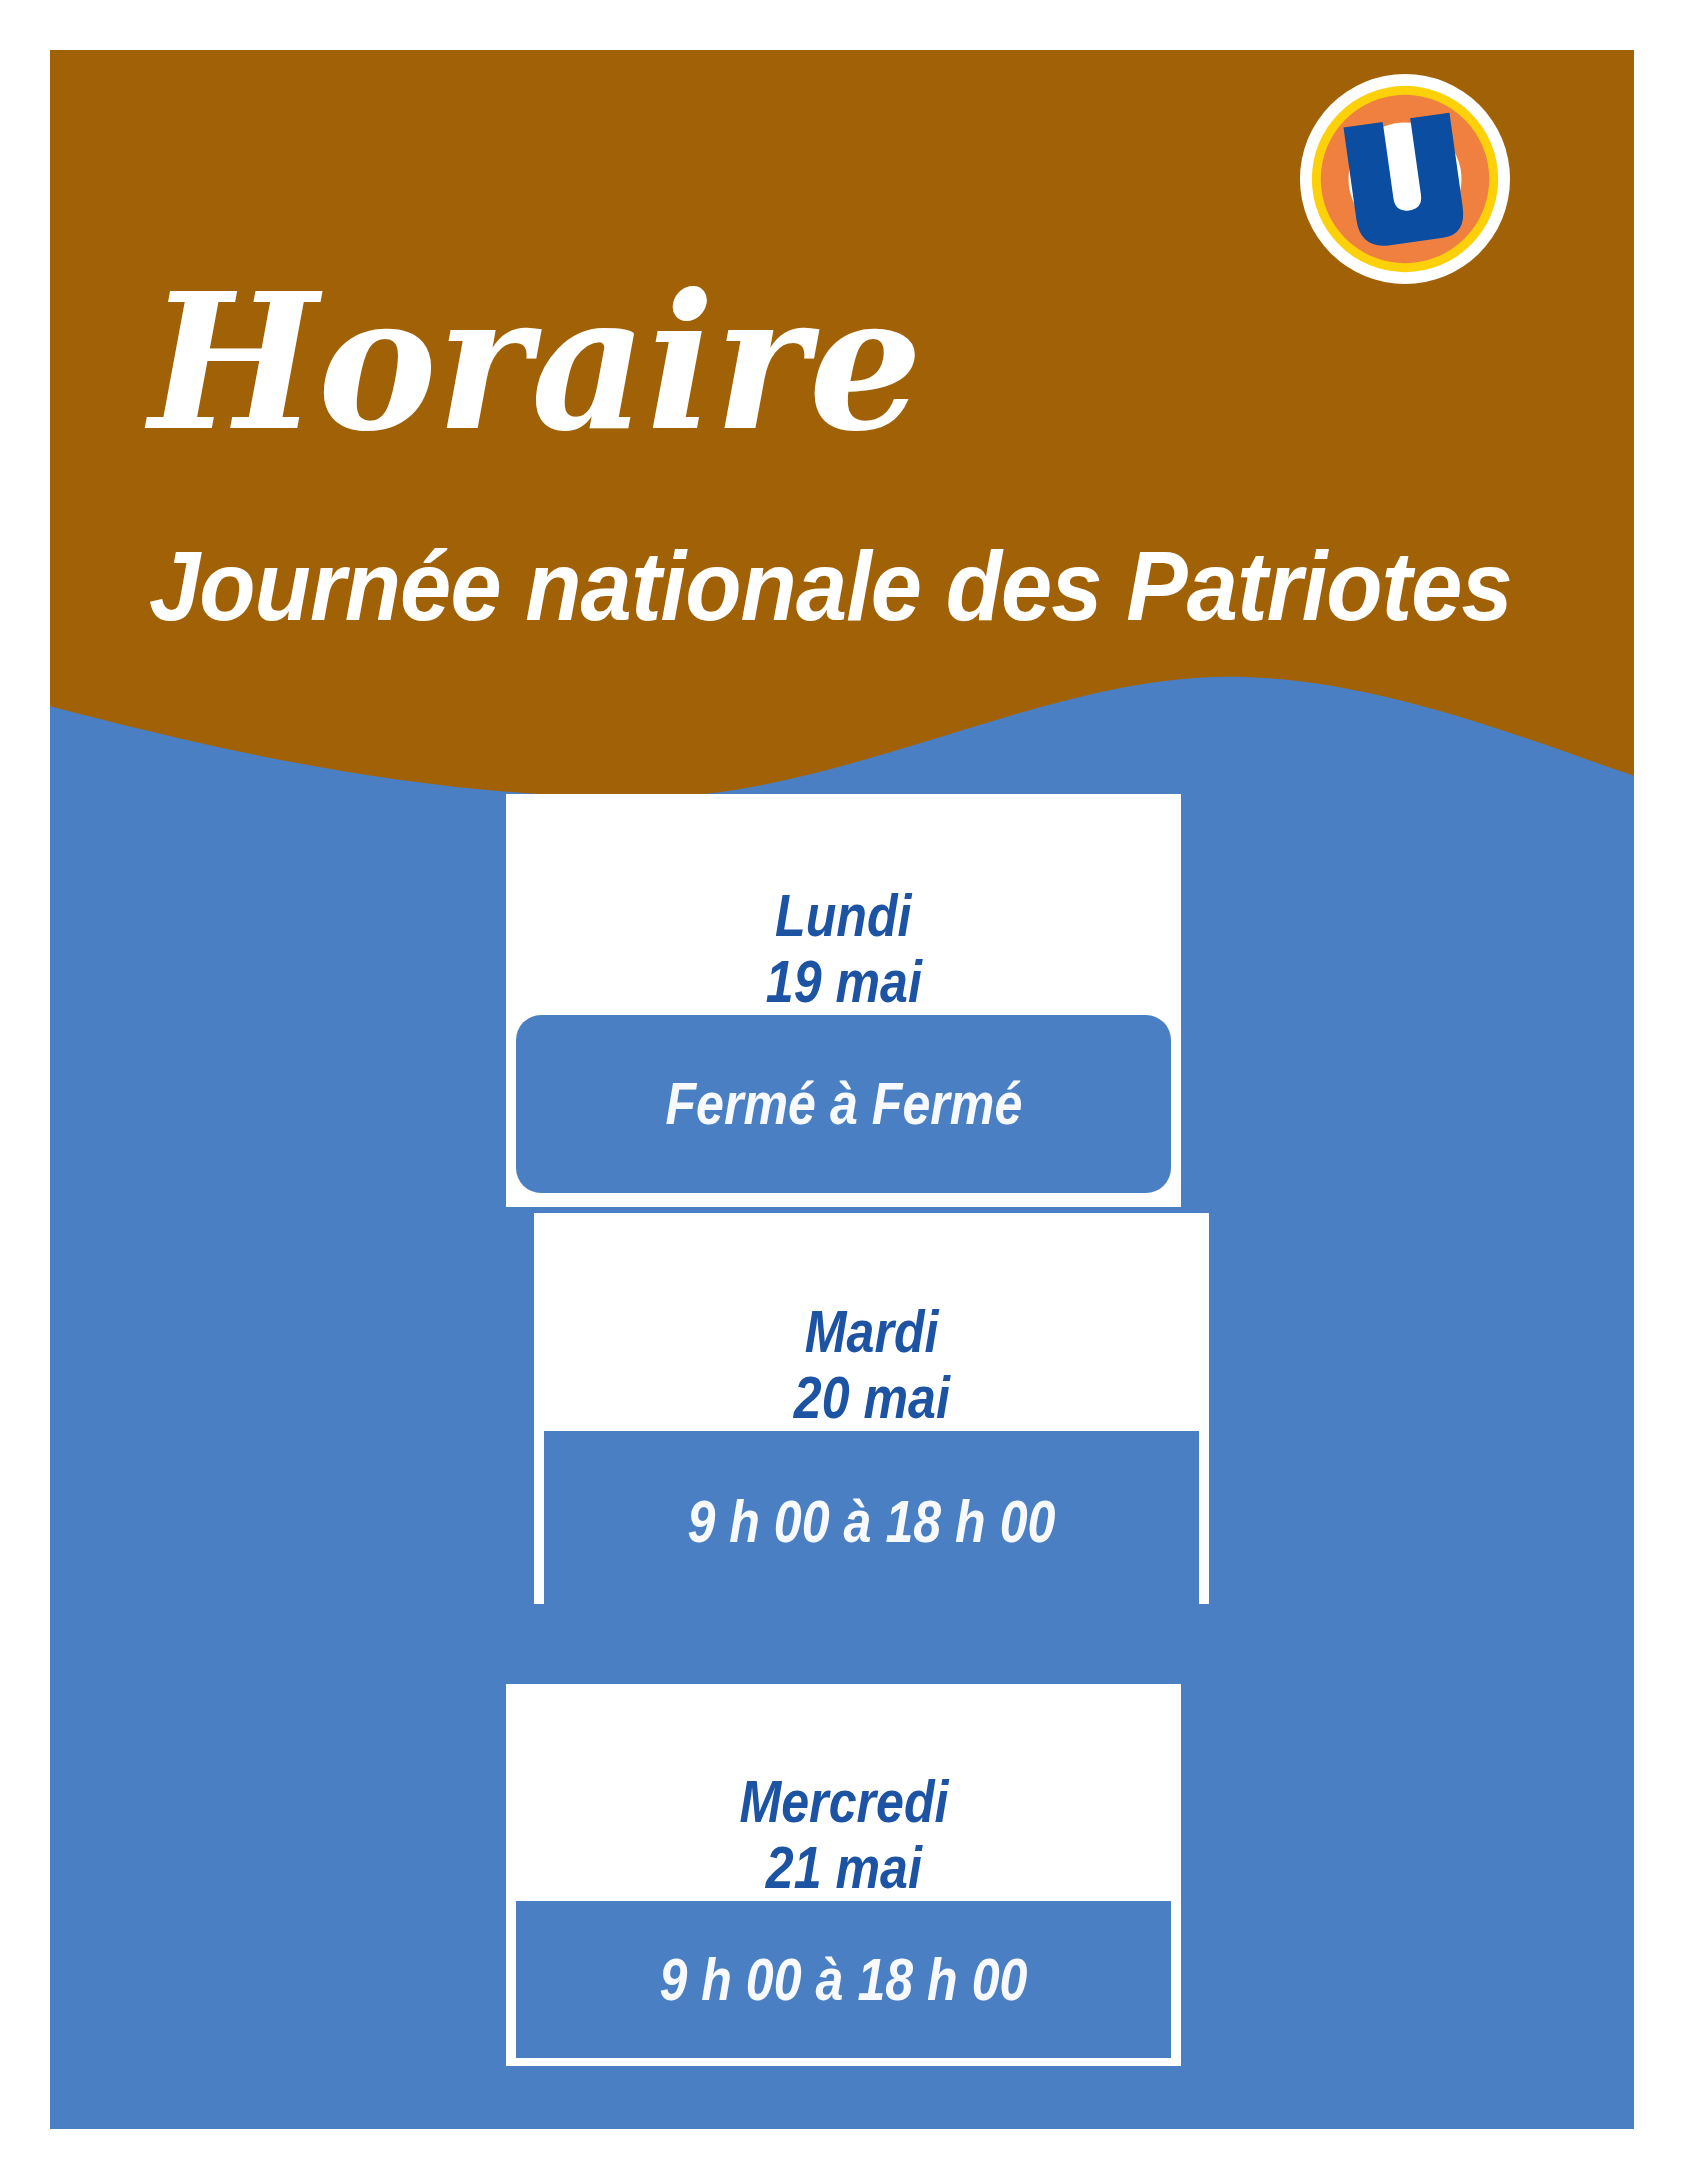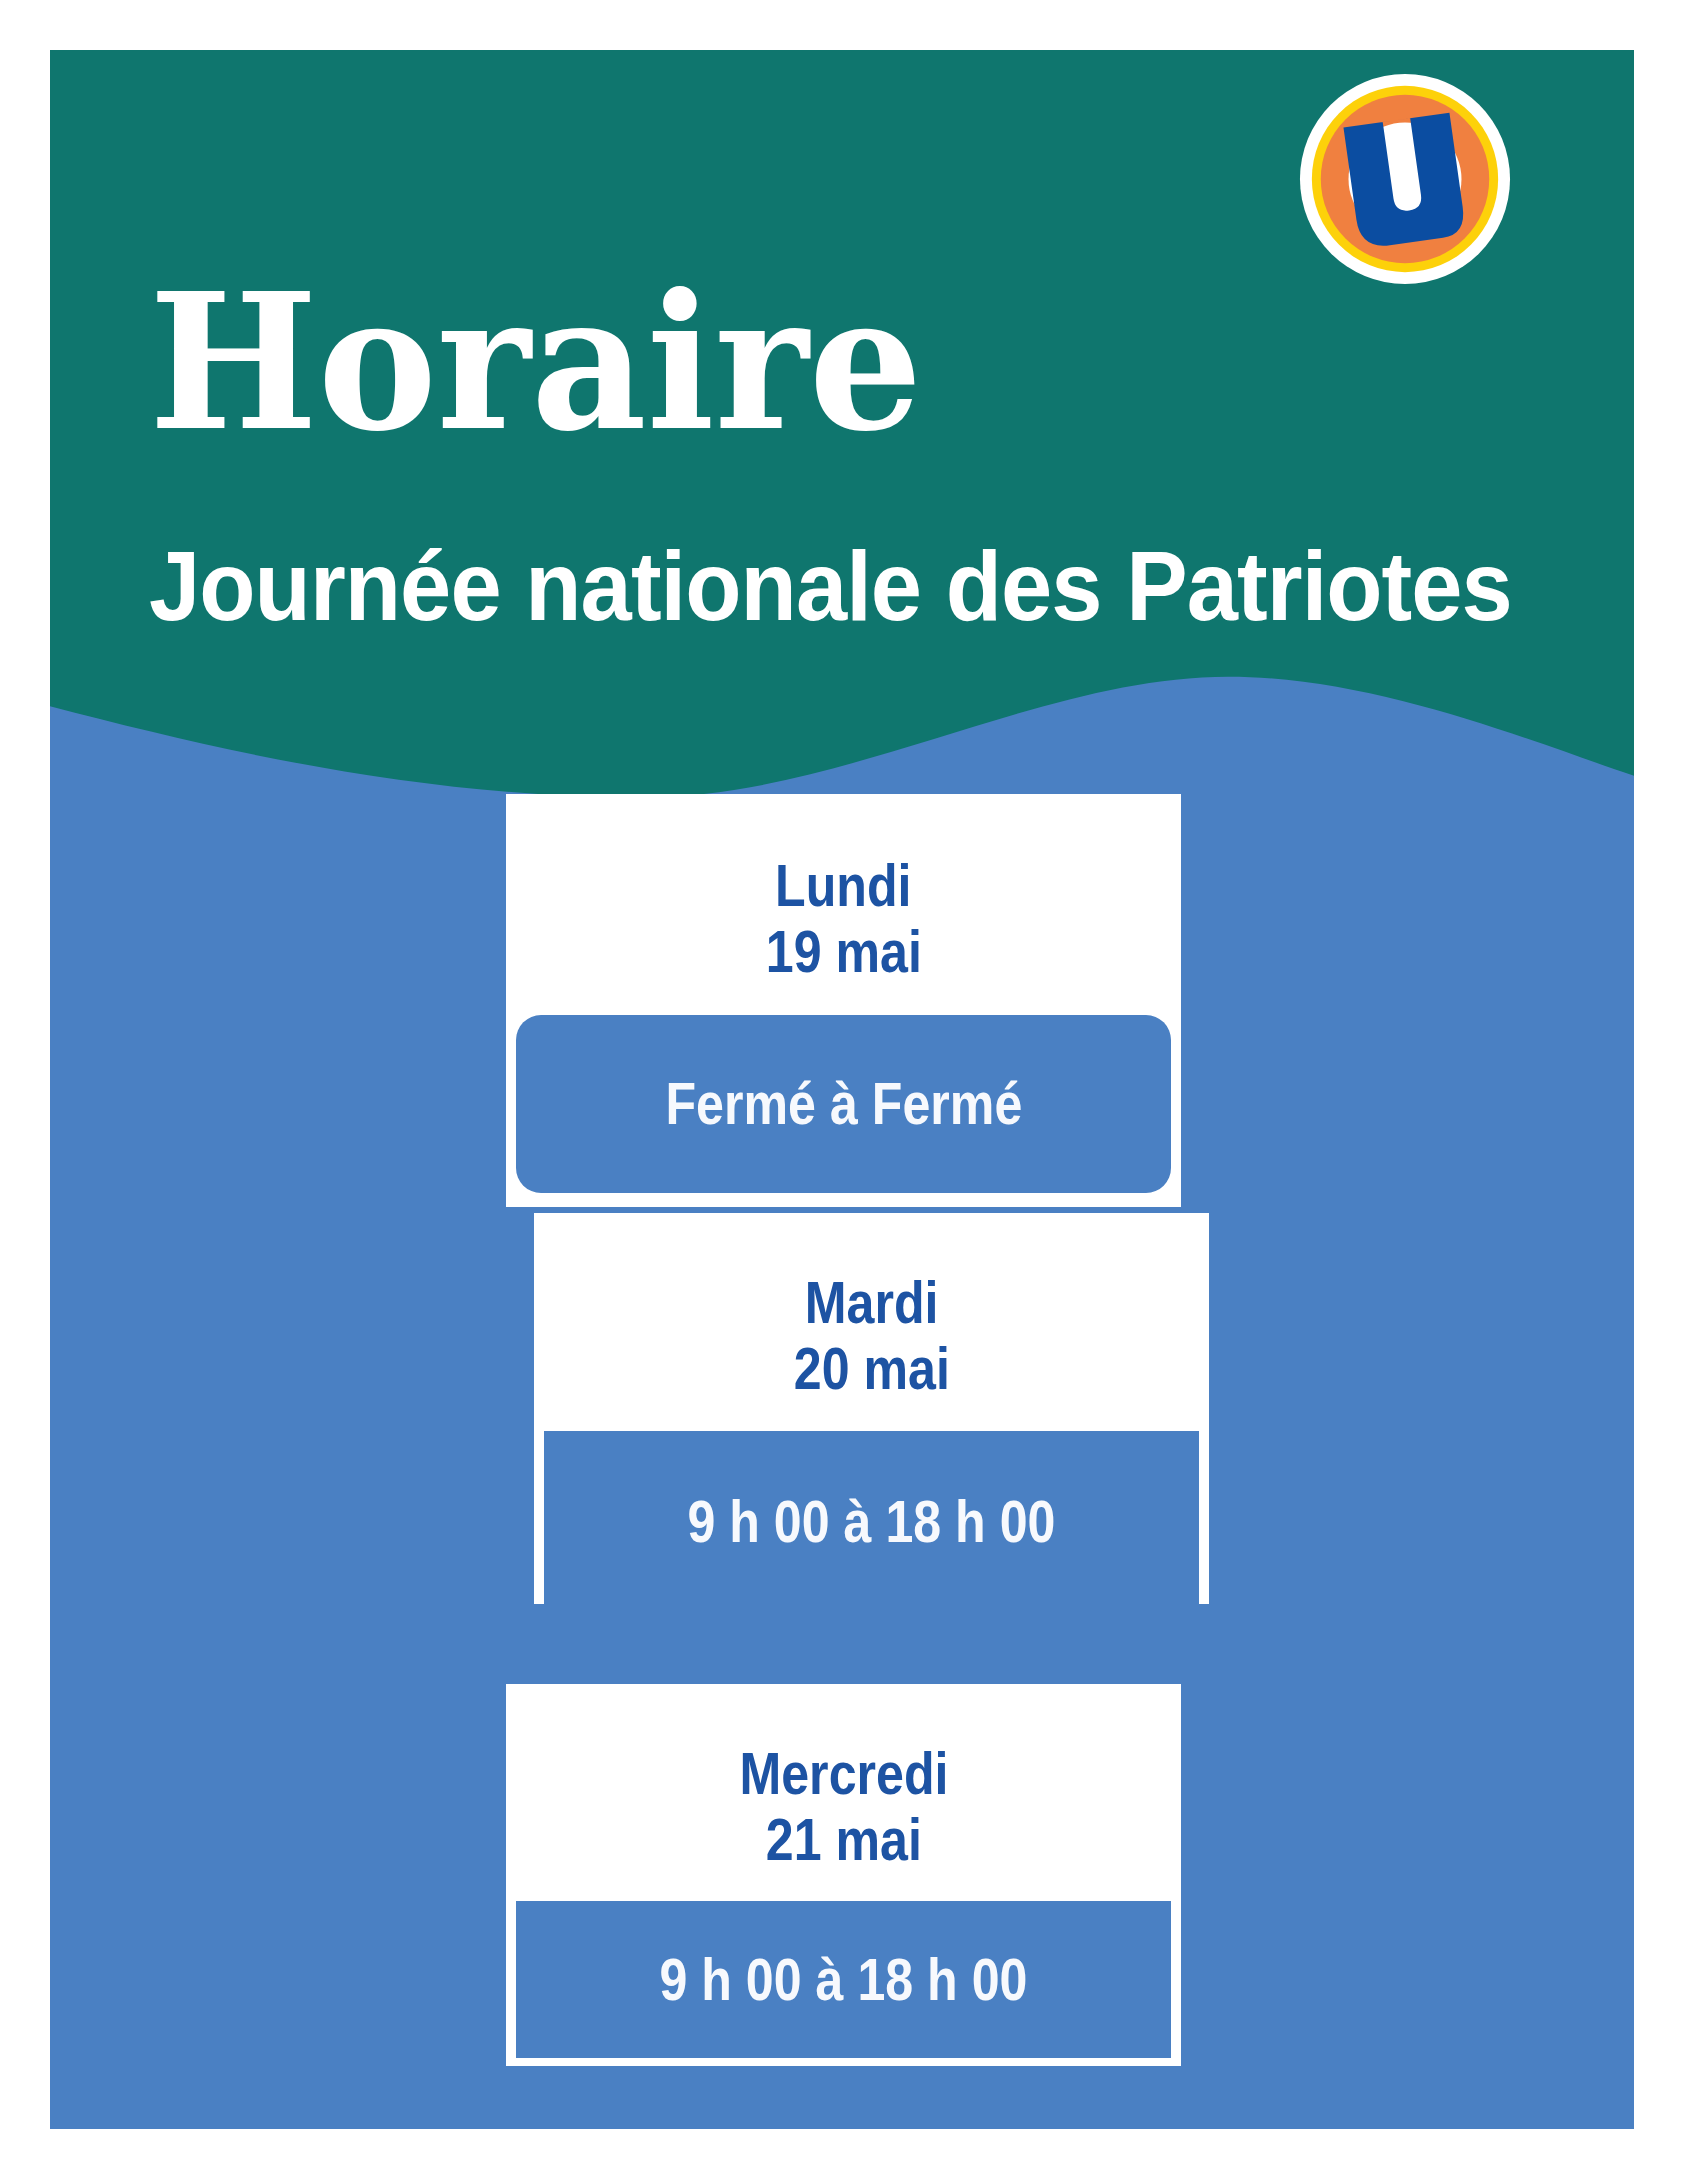--- a/index.html
+++ b/index.html
@@ -7,22 +7,23 @@
     width: 1683px; height: 2178px;
     background: #ffffff;
     font-family: "Liberation Sans", sans-serif;
     position: relative;
     overflow: hidden;
   }
   .panel {
     position: absolute;
     left: 50px; top: 50px;
     width: 1584px; height: 2079px;
-    background: #0f766e;
+    background: #a16207;
     overflow: hidden;
+    font-style: italic;
   }
   .wave-svg {
     position: absolute;
     left: 0; top: 0;
     width: 1584px; height: 2079px;
     display: block;
   }
   .logo {
     position: absolute;
     left: 1246px; top: 20px;
@@ -63,21 +64,21 @@
     padding: 0 10px;
     box-sizing: content-box;
   }
   .card-1 { top: 744px;  height: 413px; }
   .card-2 { top: 1163px; height: 391px; margin-left: 28px; }
   .card-3 { top: 1634px; height: 382px; }
   .card-header {
     display: flex;
     flex-direction: column;
     align-items: center;
-    justify-content: center;
+    justify-content: flex-end;
     padding-top: 28px;
     box-sizing: border-box;
     text-align: center;
   }
   .card-1 .card-header { height: 221px; }
   .card-2 .card-header { height: 218px; }
   .card-3 .card-header { height: 217px; }
   .day-line, .date-line {
     font-weight: bold;
     font-size: 59px;

